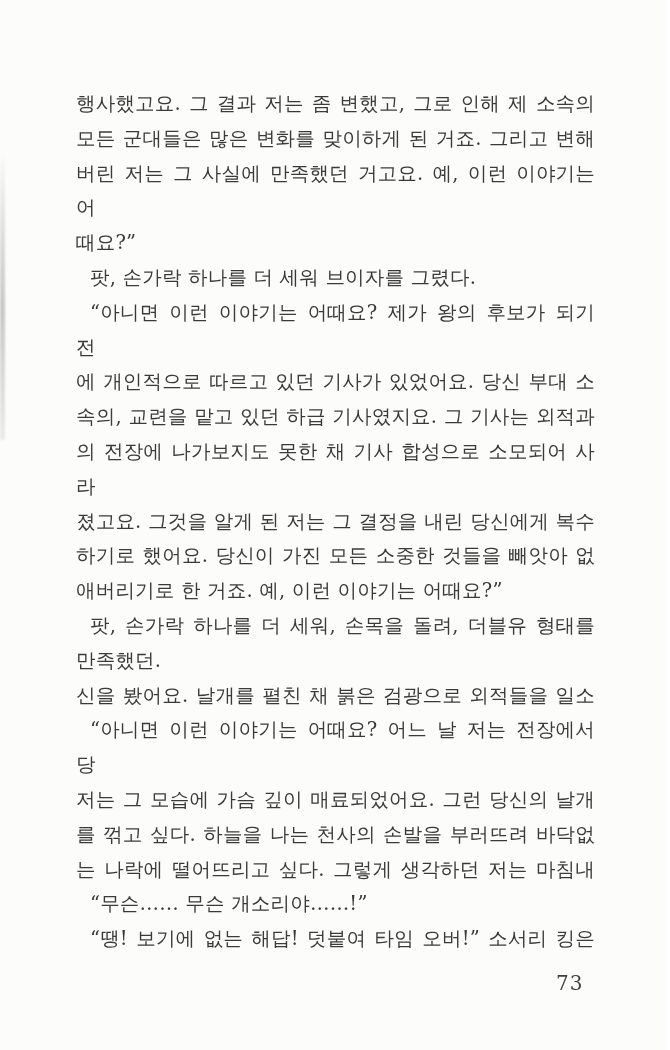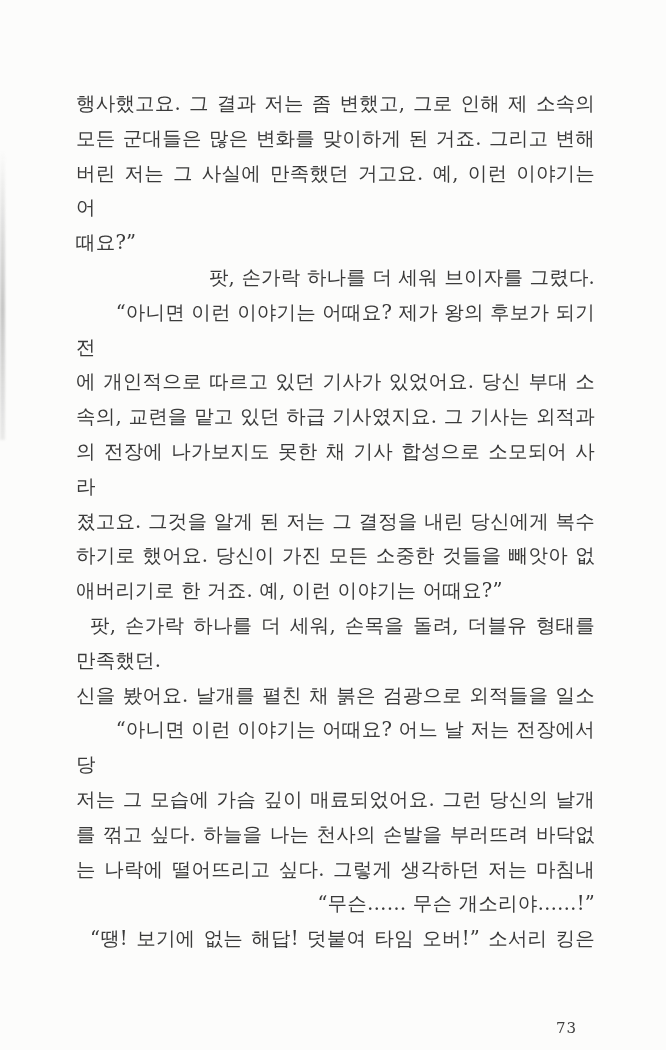--- a/index.html
+++ b/index.html
@@ -44,30 +44,28 @@
   }
   .line {
     text-align: left;
   }
   .line.fill {
     text-align: justify;
     text-align-last: justify;
   }
   .line.indent {
     text-indent: 14px;
-    text-align: right;
   }
   .page-number {
     position: absolute;
     left: 556px;
     top: 971px;
-    font-size: 15px;
+    font-size: 20px;
     letter-spacing: 1px;
     color: #3f3f3f;
-    margin-top: 48px;
   }
 </style>
 </head>
 <body>
 
 <div class="page">
   <div class="edge-shadow"></div>
   <div class="text-block">
       <div class="para">
         <div class="line fill">행사했고요. 그 결과 저는 좀 변했고, 그로 인해 제 소속의</div>

